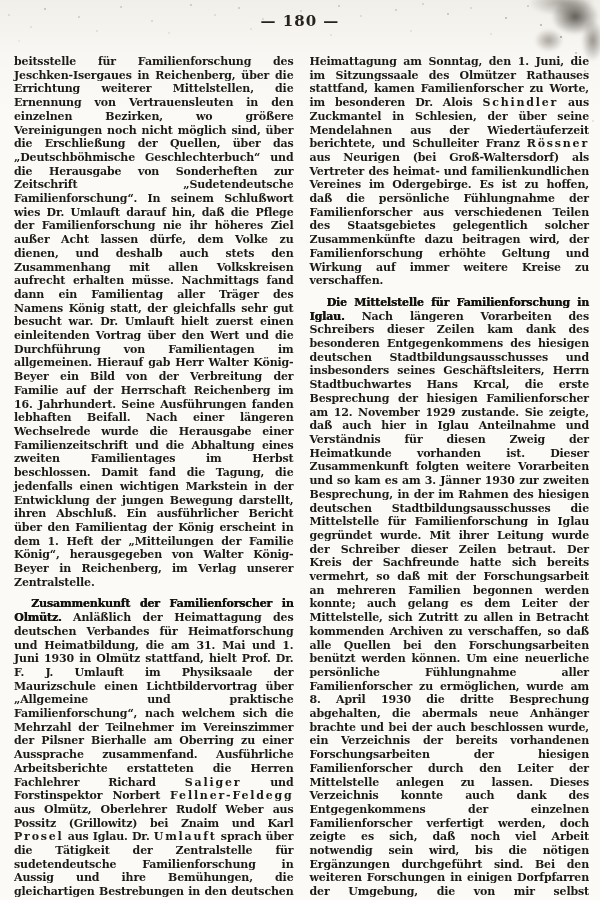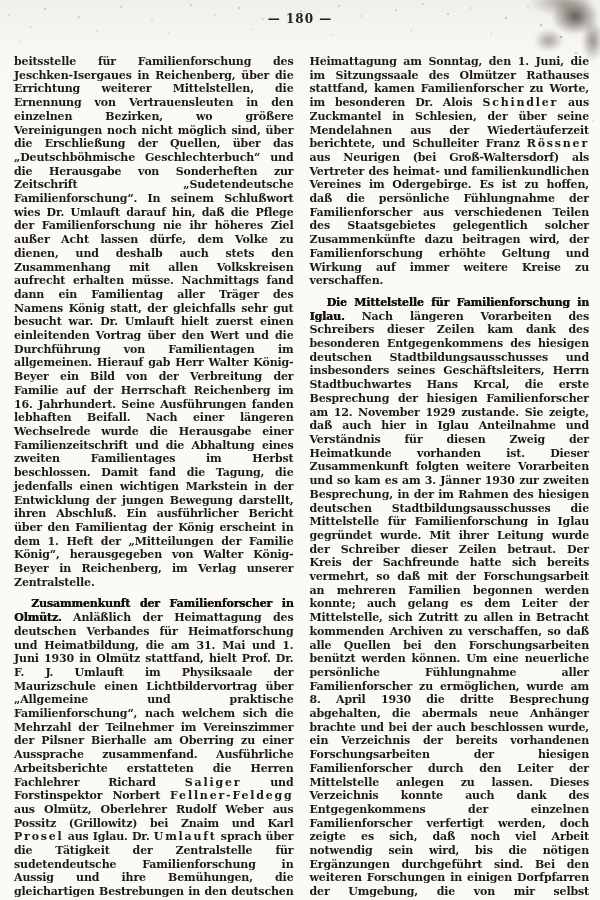--- a/index.html
+++ b/index.html
@@ -8,21 +8,21 @@
     width:600px;height:900px;
     background:#faf9f6;
     background-image:linear-gradient(180deg,#f1efe9 0px,#f8f7f3 55px,#fbfaf7 120px);
     overflow:hidden;
     font-family:"DejaVu Serif","Liberation Serif",serif;
     color:#1d1a17;
   }
   .page-header{
     position:absolute;top:12px;left:0;width:100%;
     text-align:center;
-    font-size:12px;font-weight:bold;letter-spacing:1px;
+    font-size:15px;font-weight:bold;letter-spacing:1px;
     color:#26221e;
   }
   .cols{
     position:absolute;top:52px;left:11px;
     width:581px;
     display:flex;gap:10px;
   }
   .col{width:286px;}
   .par{
     margin:3px;

